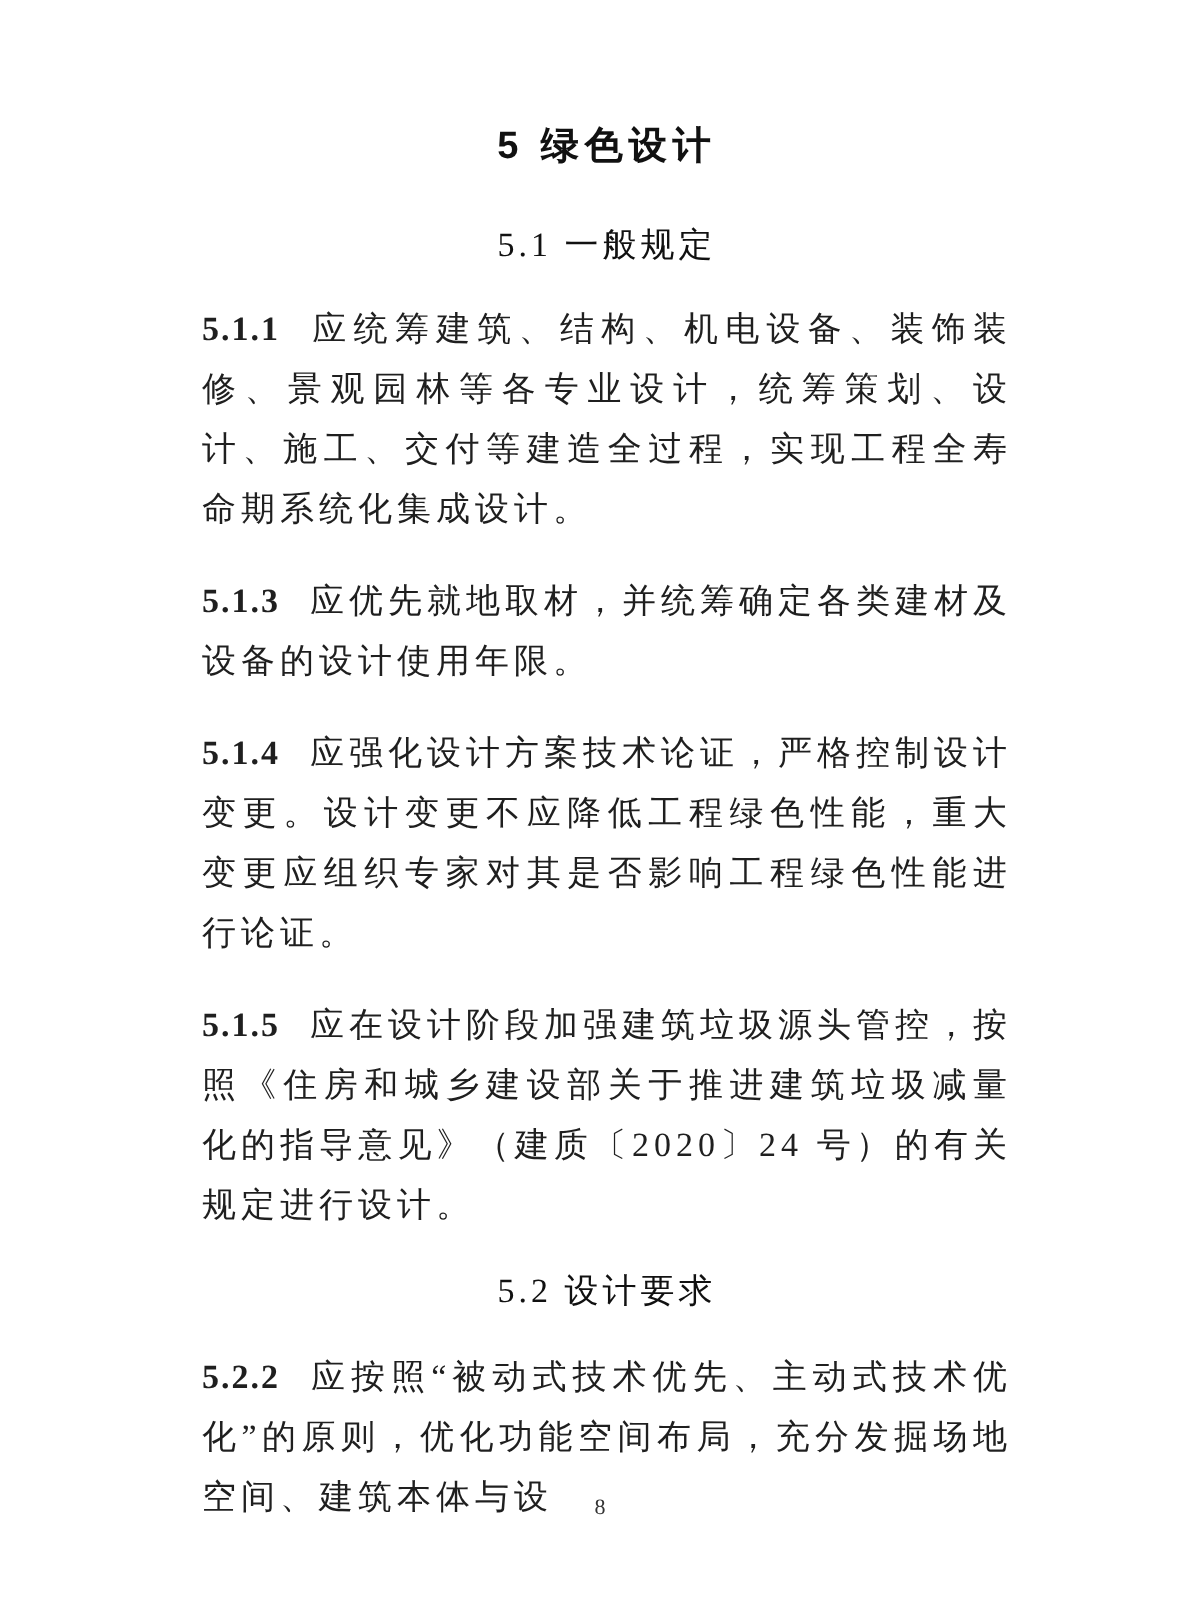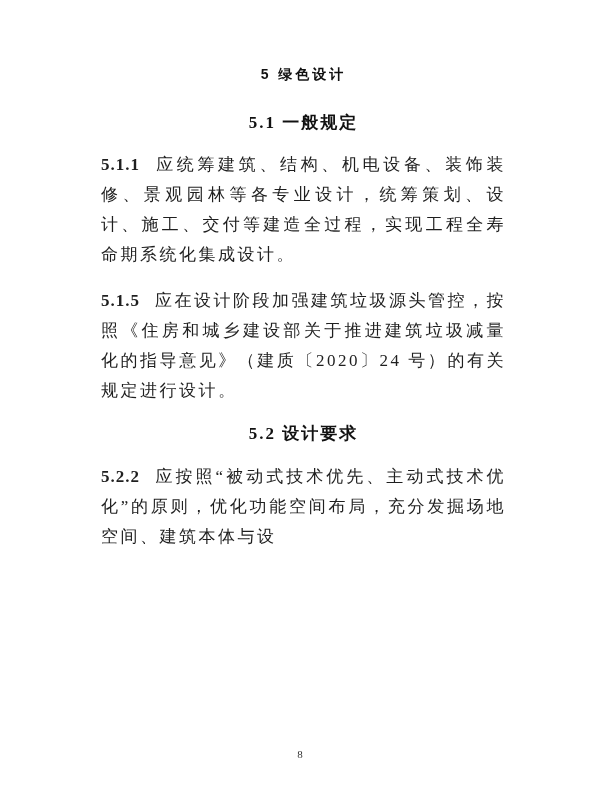--- a/index.html
+++ b/index.html
@@ -20,32 +20,32 @@
     background: #ffffff;
     box-sizing: border-box;
     padding: 0 78px 0 85px;
     overflow: hidden;
   }
   .chapter-title {
     margin: 0;
     padding-top: 62px;
     text-align: center;
     font-family: "Liberation Sans", "DejaVu Sans", sans-serif;
-    font-size: 14px;
+    font-size: 19px;
     line-height: 24px;
     font-weight: bold;
     letter-spacing: 3px;
     color: #111111;
   }
   .section-heading {
     margin: 26px 0 0 0;
     text-align: center;
     font-size: 17px;
     line-height: 22px;
-    font-weight: bold;
+    font-weight: normal;
     letter-spacing: 2px;
     color: #111111;
   }
   .section-heading.second {
     margin-top: 17px;
   }
   .clauses {
     margin-top: 16px;
   }
   .clauses.second {
@@ -85,20 +85,26 @@
   <h1 class="chapter-title">5 绿色设计</h1>
 
   <section>
     <h2 class="section-heading">5.1 一般规定</h2>
 
     <div class="clauses">
       <p class="clause">
         <span class="clause-number">5.1.1</span><span class="clause-text">应统筹建筑、结构、机电设备、装饰装修、景观园林等各专业设计，统筹策划、设计、施工、交付等建造全过程，实现工程全寿命期系统化集成设计。</span>
       </p>
       <p class="clause">
+        <span class="clause-number">5.1.3</span><span class="clause-text">应优先就地取材，并统筹确定各类建材及设备的设计使用年限。</span>
+      </p>
+      <p class="clause">
+        <span class="clause-number">5.1.4</span><span class="clause-text">应强化设计方案技术论证，严格控制设计变更。设计变更不应降低工程绿色性能，重大变更应组织专家对其是否影响工程绿色性能进行论证。</span>
+      </p>
+      <p class="clause">
         <span class="clause-number">5.1.5</span><span class="clause-text">应在设计阶段加强建筑垃圾源头管控，按照《住房和城乡建设部关于推进建筑垃圾减量化的指导意见》（建质〔2020〕24 号）的有关规定进行设计。</span>
       </p>
     </div>
   </section>
 
   <section>
     <h2 class="section-heading second">5.2 设计要求</h2>
 
     <div class="clauses second">
       <p class="clause">

